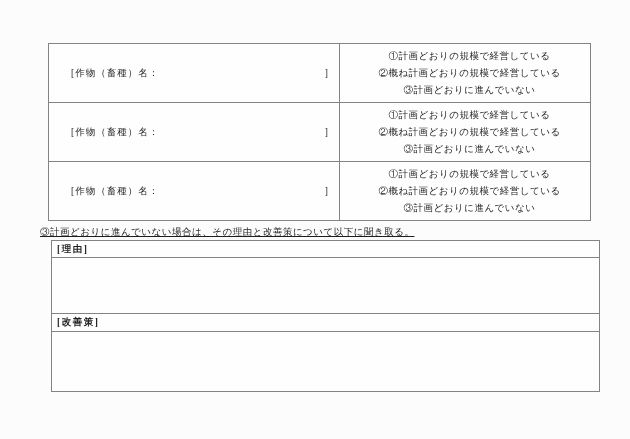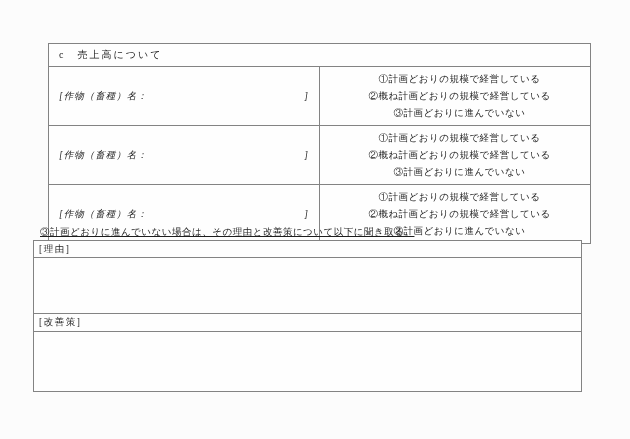--- a/index.html
+++ b/index.html
@@ -14,55 +14,52 @@
     position:absolute; left:48px; top:43px; width:543px;
     border-collapse:collapse; table-layout:fixed; background:#fefefe;
   }
   .main-table td { border:1px solid #838383; }
   .hdr-cell {
     height:22px; padding:0 0 0 10px;
     font-size:10px; letter-spacing:2px; white-space:nowrap;
   }
   .crop-cell {
     width:258px; height:52px; vertical-align:middle;
-    padding:0 10px 0 10px; font-size:9.5px; letter-spacing:1px;font-style:italic;
+    padding:0 10px 0 22px; font-size:9.5px; letter-spacing:1px;
   }
   .crop-cell .inner { display:flex; justify-content:space-between; align-items:center; }
   .opt-cell { padding:4px 4px 3px 13px; font-size:9.5px; letter-spacing:0.5px; vertical-align:middle;text-align:center; }
   .opt-line { line-height:17px; white-space:nowrap; }
   
   .note {
     position:absolute; left:40px; top:226px;
     font-size:9.5px; letter-spacing:0.5px; white-space:nowrap;text-decoration:underline;
   }
   
   .answer-block {
-    position:absolute; left:33px; top:240px; width:547px;
-    border:1px solid #838383; background:#fefefe;
+    position:absolute; left:51px; top:240px; width:547px;
+    border:1px solid #838383; background:#fefefe;font-weight:bold;
   }
   .box-label-row {
     border-bottom:1px solid #838383;
     font-size:9.5px; letter-spacing:1.5px;
     padding:0 0 0 5px; display:flex; align-items:center; white-space:nowrap;
   }
   .label-row-1 { height:16px; }
   .label-row-2 { height:17px;text-align:right; }
   .box-content-1 { height:55px; border-bottom:1px solid #838383; }
   .box-content-2 { height:59px; }
 </style>
 </head>
 <body>
 
 <div class="page">
 
   <table class="main-table">
     <tbody>
-        <tr>
-      <td class="hdr-cell" colspan="2">c　売上高について</td>
-    </tr>
 
     <tr>
       <td class="crop-cell">
         <div class="inner">
           <span>[作物（畜種）名：</span>
           <span>]</span>
         </div>
       </td>
       <td class="opt-cell">
         <div class="opt-line">①計画どおりの規模で経営している</div>

